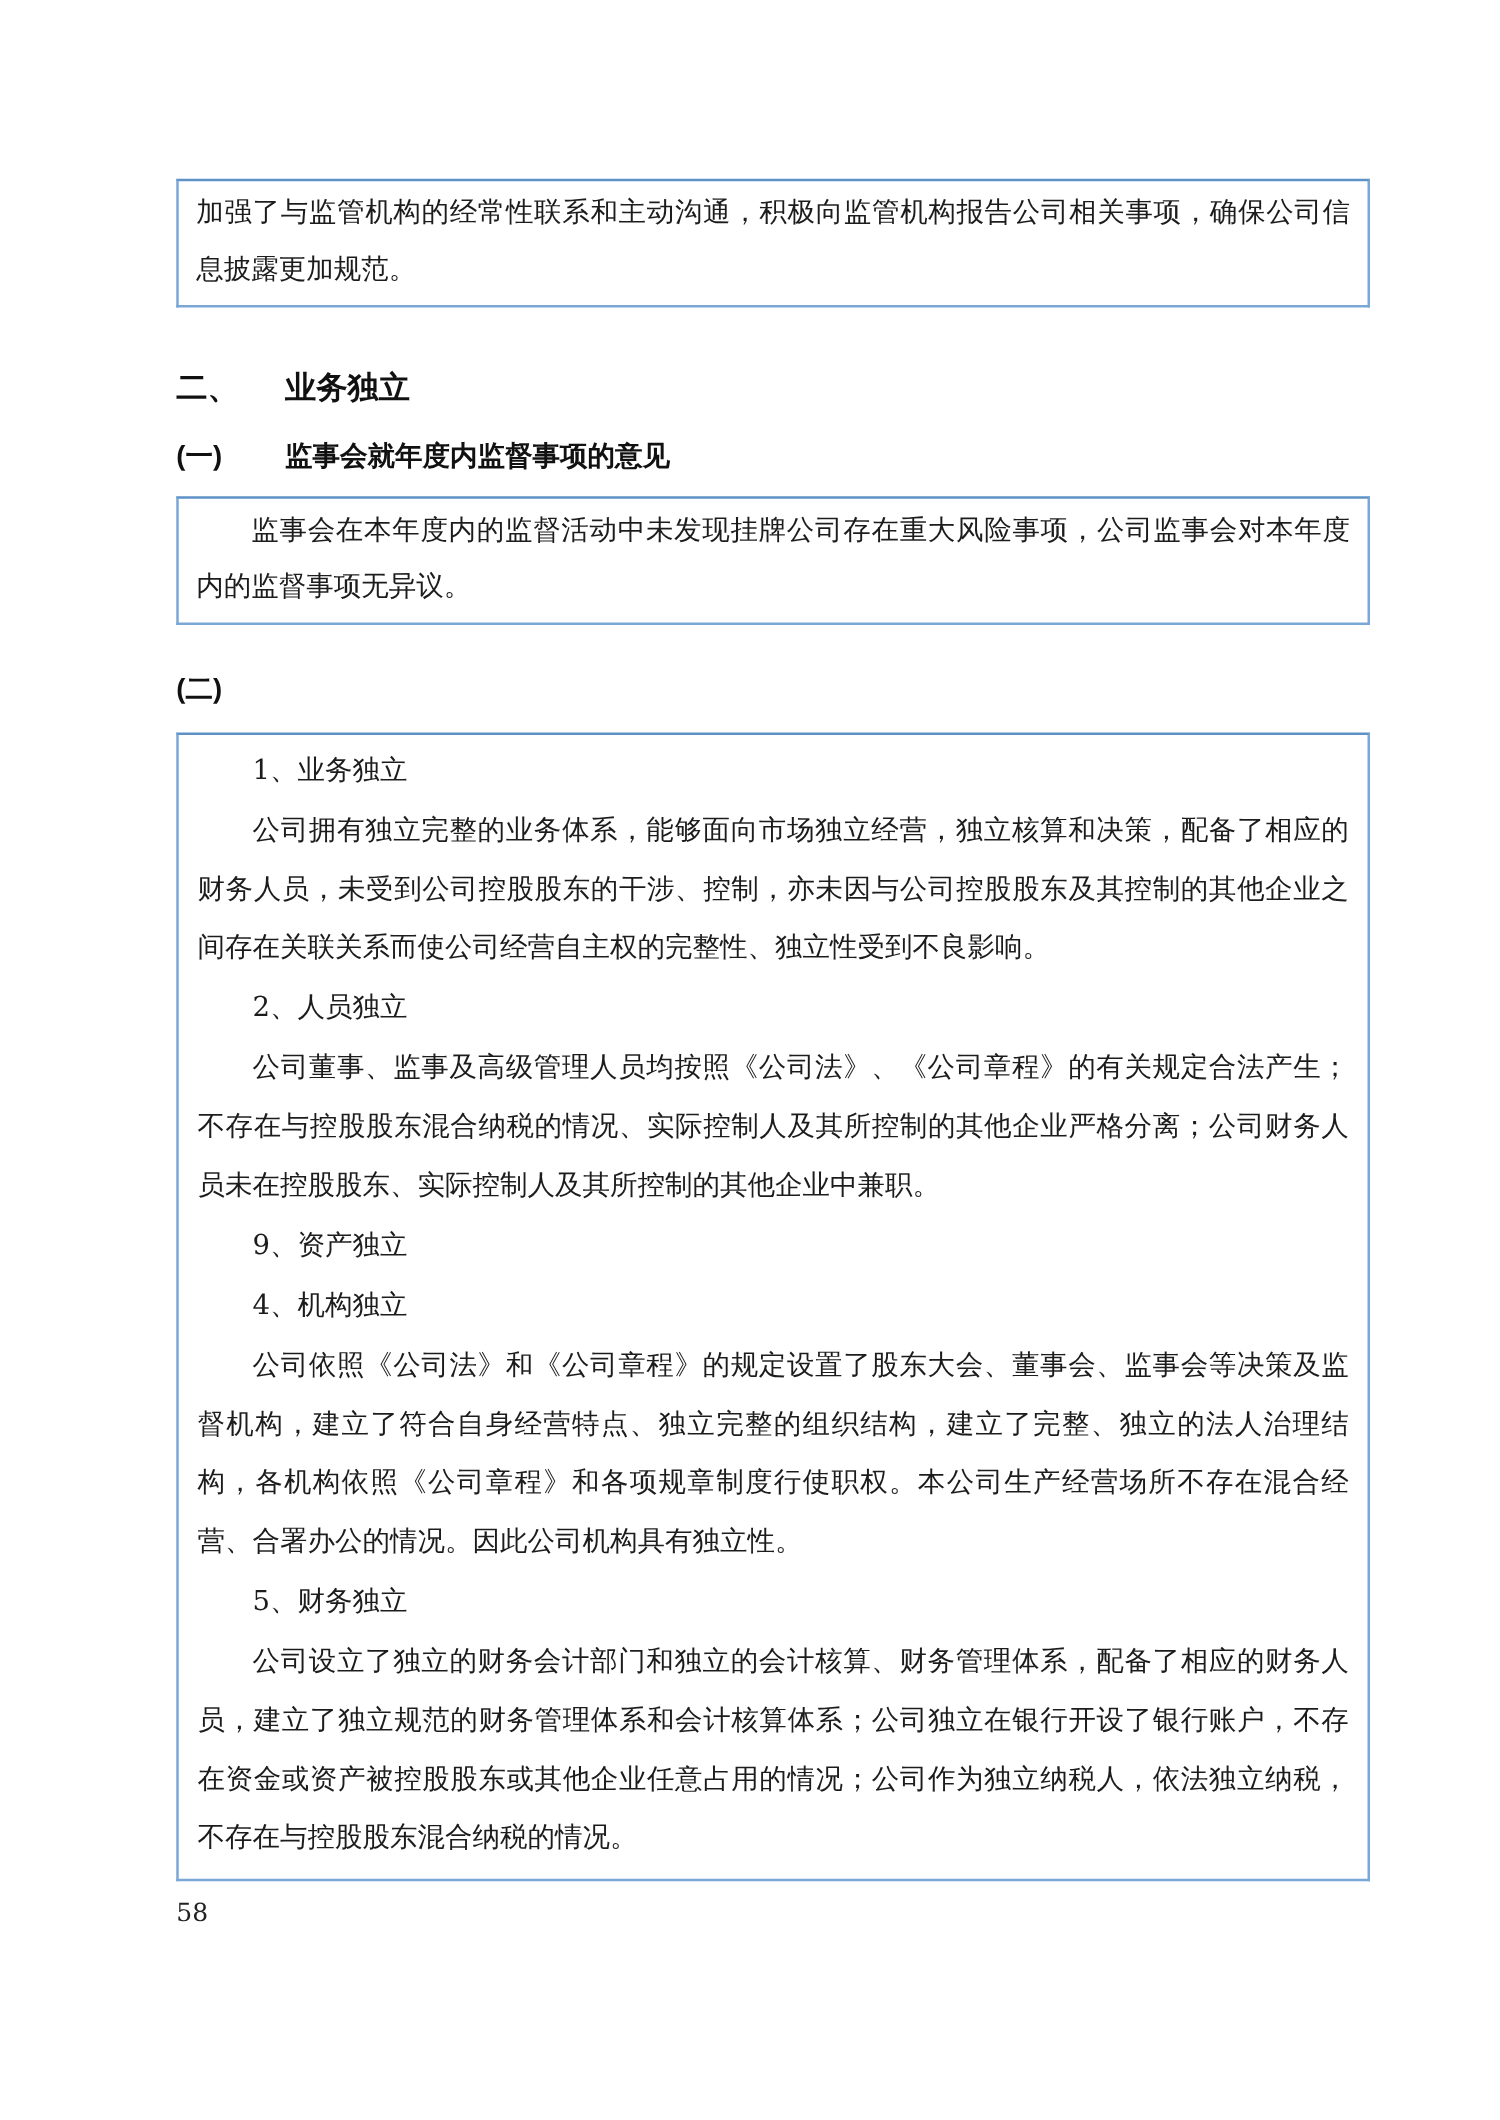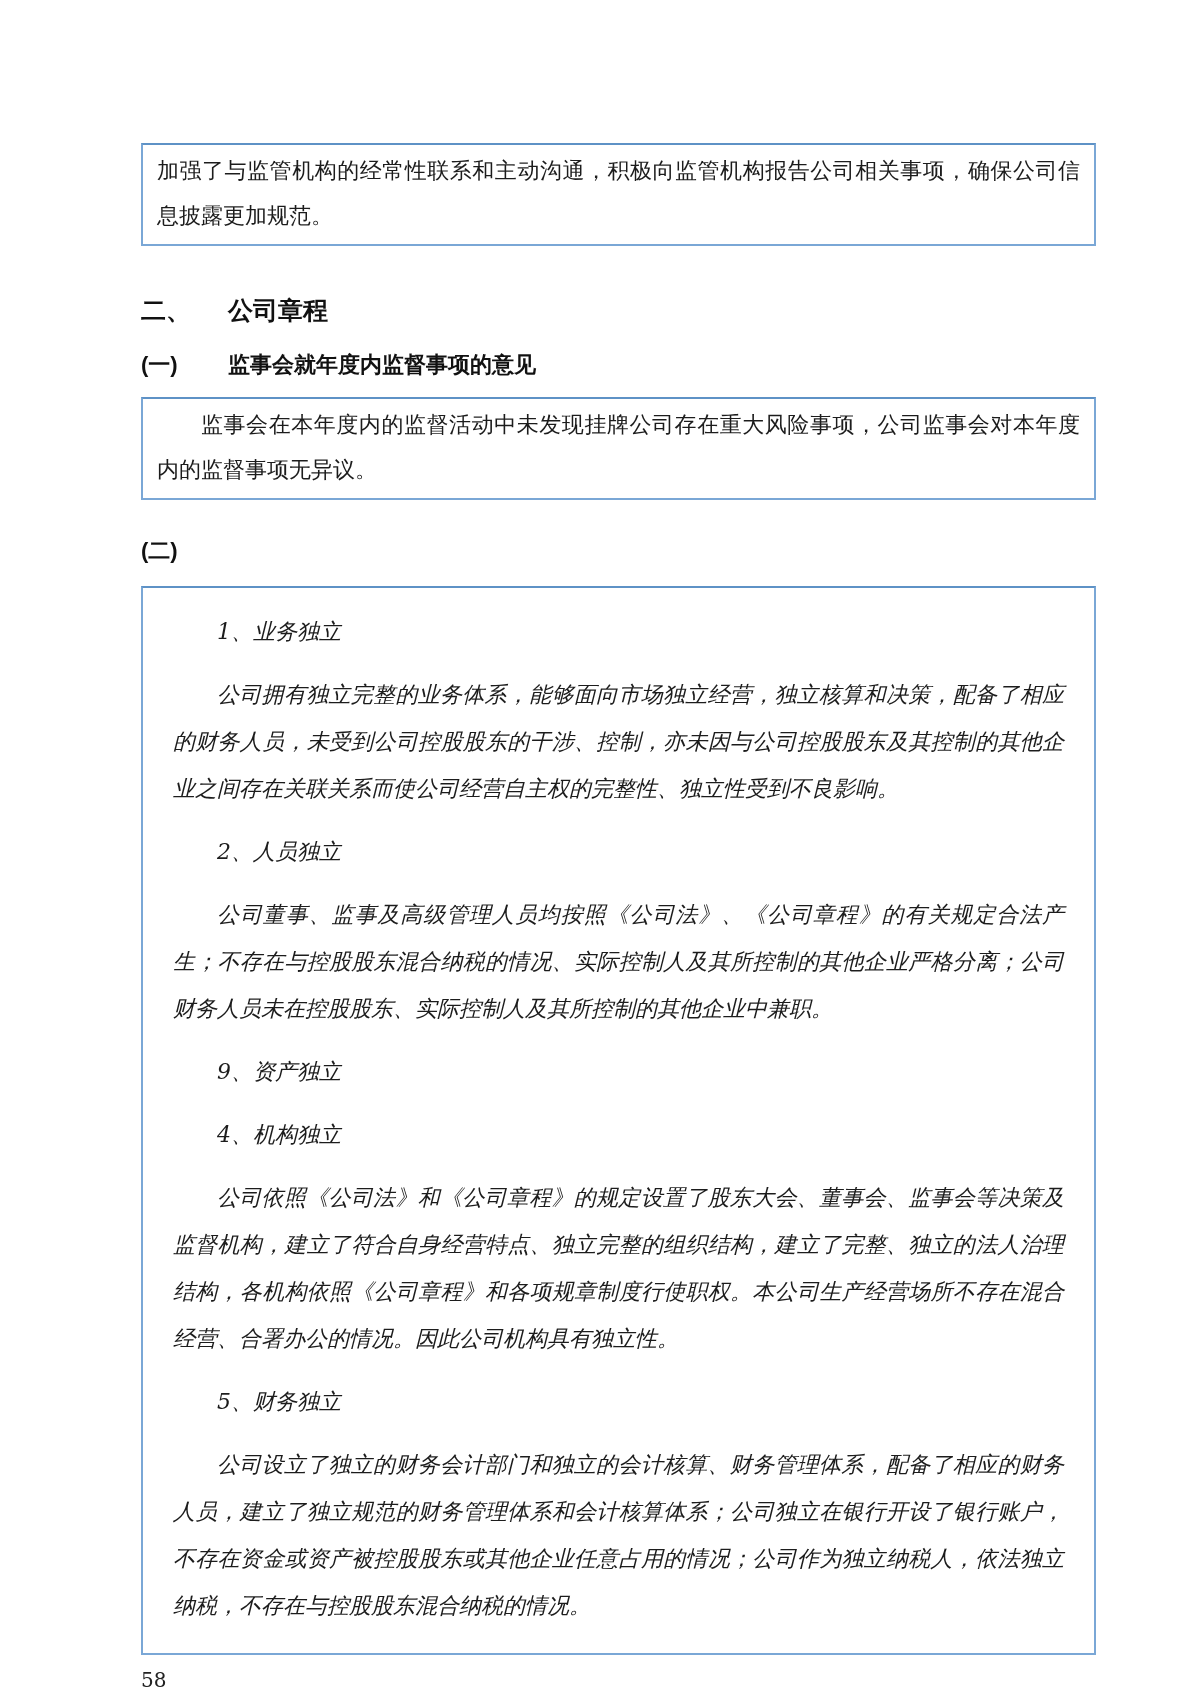--- a/index.html
+++ b/index.html
@@ -52,44 +52,43 @@
   .h-sub1 { margin-top: 24px; }
   .box-supervision { margin-top: 17px; }
   .box-supervision p { text-indent: 2em; }
   .h-sub2 { margin-top: 36px; }
   .box-independence {
     margin-top: 20px;
     padding: 4px 14px 8px 14px;
     line-height: 47px;
   }
   .box-independence p {
-    margin: 16px;
+    margin: 1px;
     text-indent: 2em;
     text-align: justify;
-    font-style: italic;
   }
   .page-number {
     margin-top: 12px;
     font-size: 20px;
     line-height: 26px;
     color: #222222;
   }
 </style>
 </head>
 <body>
 
 <div class="content">
 
   <div class="text-box box-carryover">
     <p>加强了与监管机构的经常性联系和主动沟通，积极向监管机构报告公司相关事项，确保公司信息披露更加规范。</p>
   </div>
 
   <div class="heading-l1">
     <span class="heading-label">二、</span>
-    <span>公司章程</span>
+    <span>业务独立</span>
   </div>
 
   <div class="heading-l2 h-sub1">
     <span class="heading-label">(一)</span>
     <span>监事会就年度内监督事项的意见</span>
   </div>
 
   <div class="text-box box-supervision">
     <p>监事会在本年度内的监督活动中未发现挂牌公司存在重大风险事项，公司监事会对本年度内的监督事项无异议。</p>
   </div>

